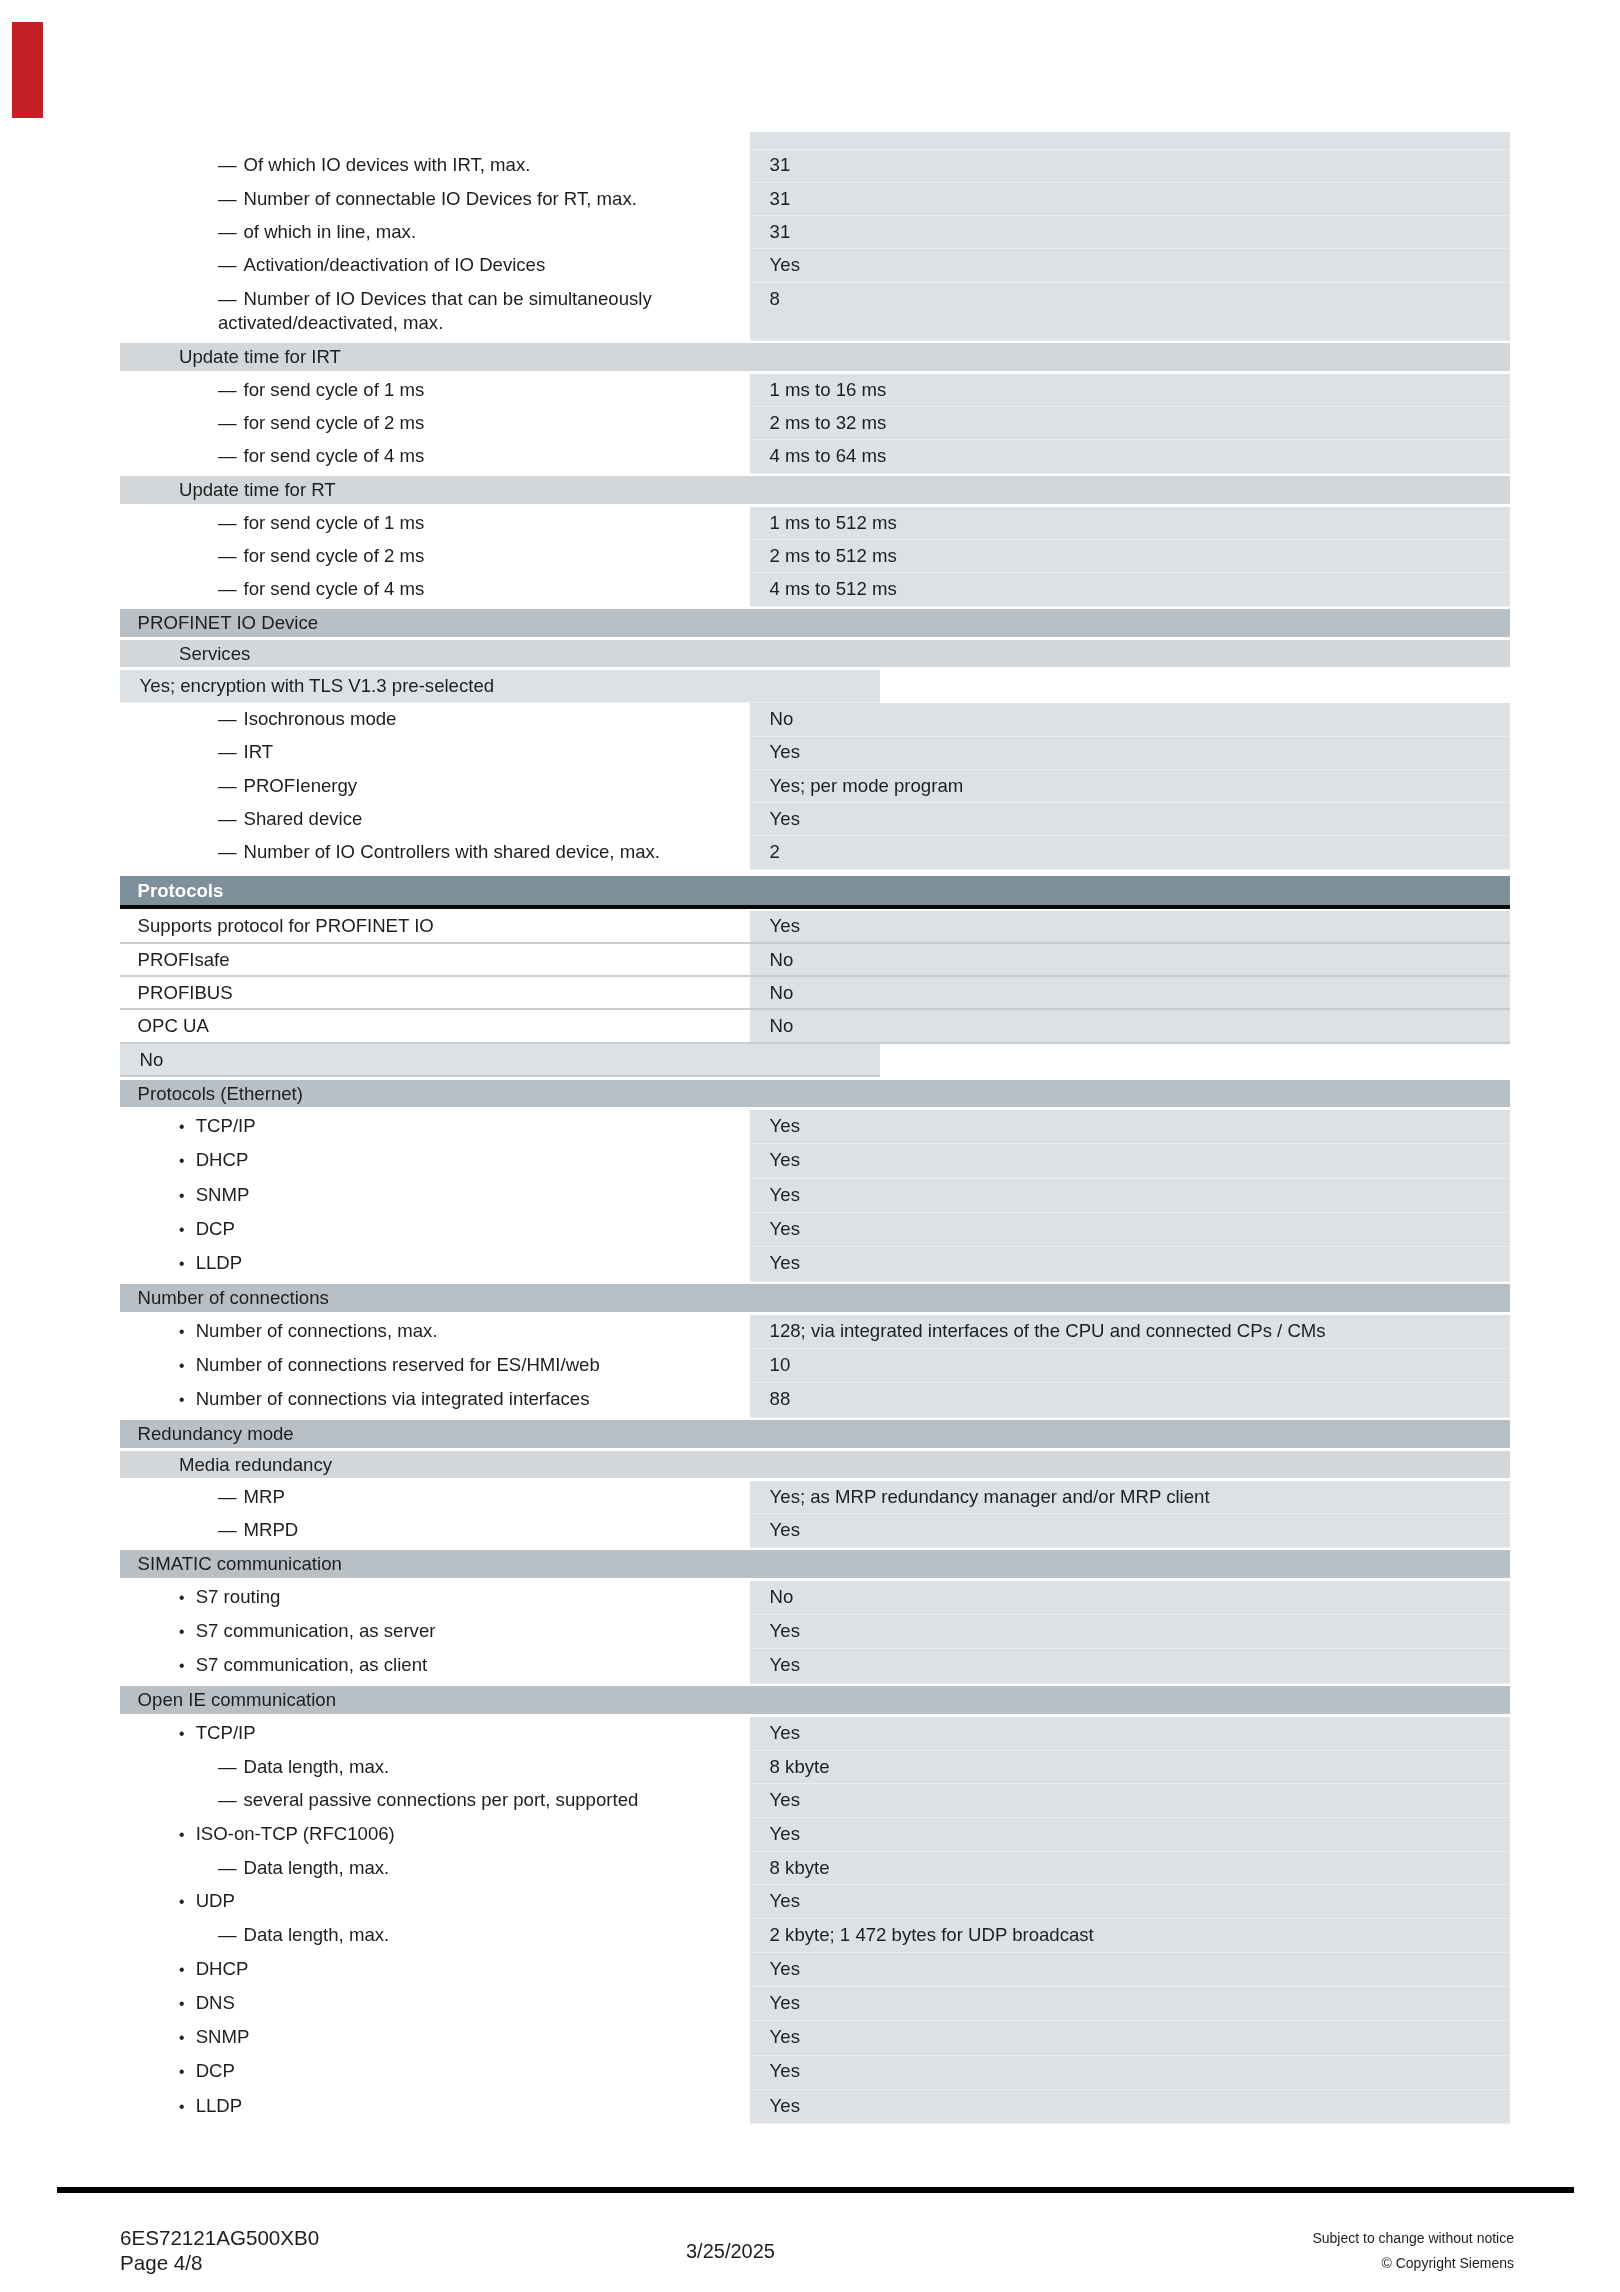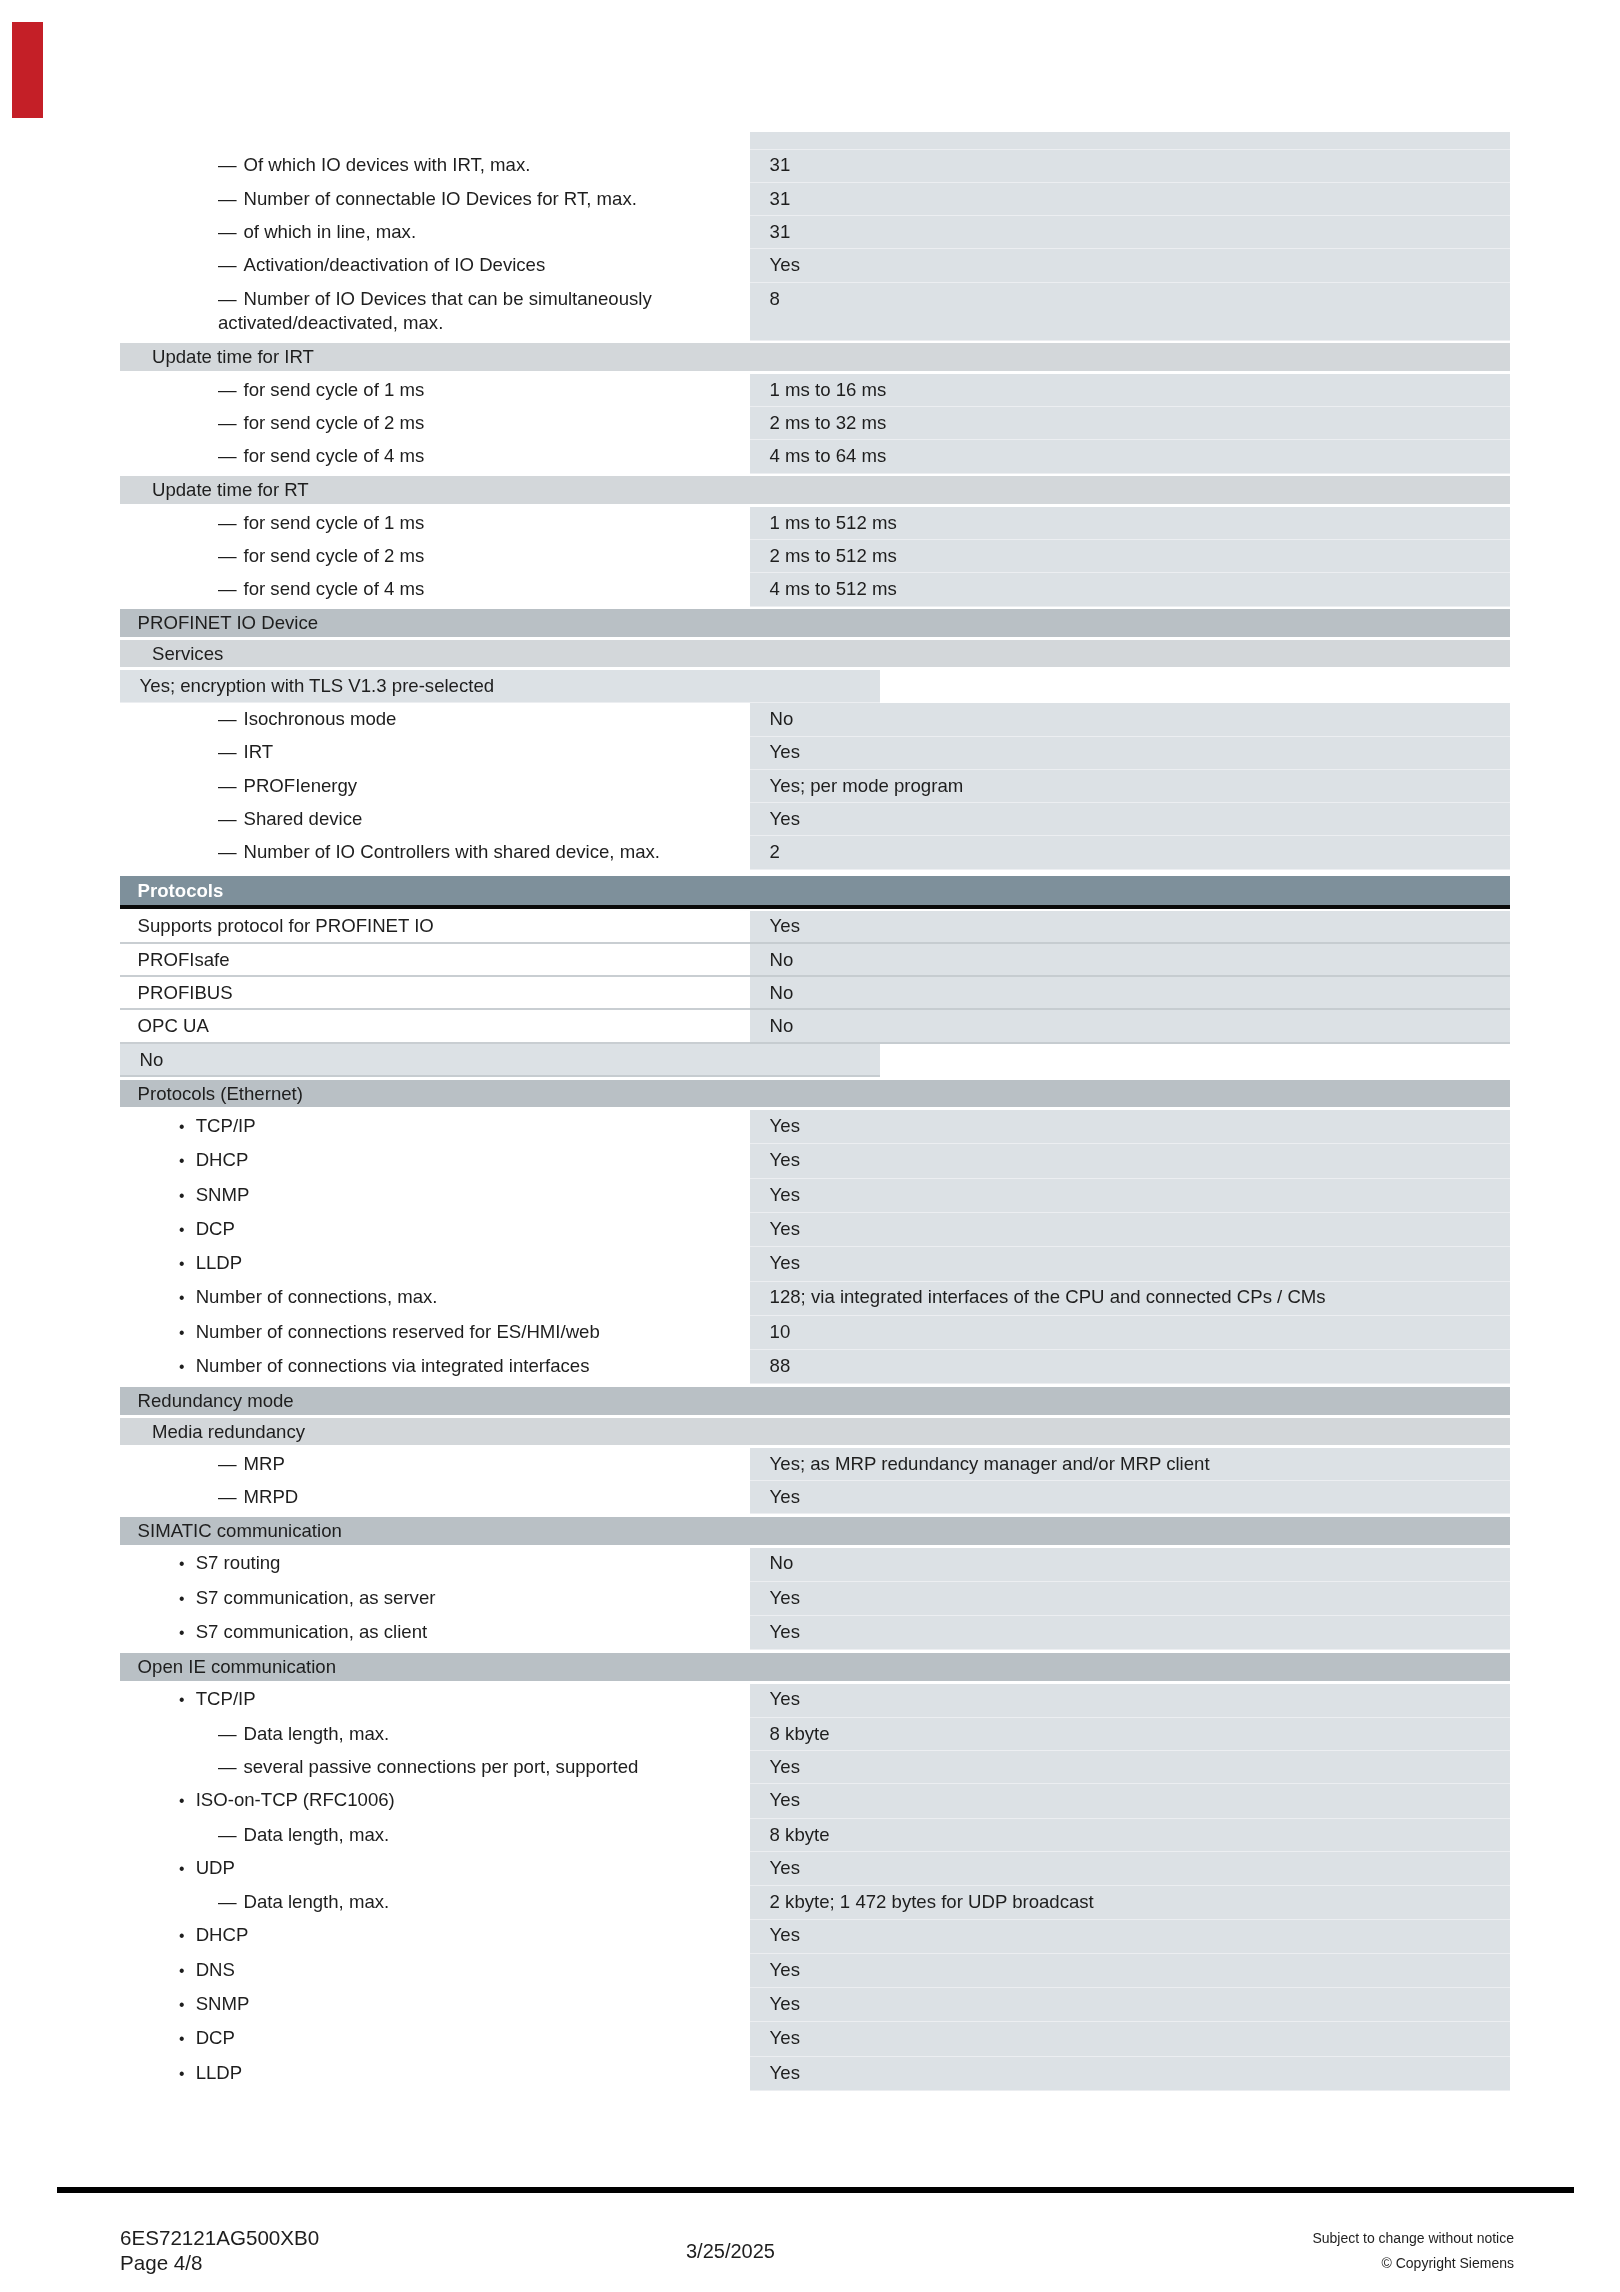--- a/index.html
+++ b/index.html
@@ -40,21 +40,21 @@
   .row.sep .cell-r { box-shadow: inset 0 -2px 0 #c6ccd0; }
   .row.spacer .cell-l, .row.spacer .cell-r { height:17.6px; padding:0; }
   .bullet-marker { display:inline-block; width:16.7px; font-size:15.7px; }
   .dash-marker { margin-right:6.9px; }
   .h1, .h2, .hmain {
     height:27.4px; line-height:27.4px;
     margin:2.9px 0;
     padding-left:17.6px;
   }
   .h1 { background:var(--header-bg,#b9c0c5); }
-  .h2 { background:var(--subheader-bg,#d3d7da); padding-left:32px; }
+  .h2 { background:var(--subheader-bg,#d3d7da); padding-left:59px; }
   .hmain {
     height:29px; line-height:29px;
     background:var(--main-header-bg,#7e909b);
     color:var(--main-header-text,#ffffff);
     font-weight:bold;
     border-bottom:4.9px solid #0a0a0a;
     margin:5.9px 0 2px 0;
   }
   .page-line {
     position:absolute; left:57px; top:2165px;
@@ -200,20 +200,21 @@
         </div>
         <div class="row bullet">
           <div class="cell-l"><span class="bullet-marker">•</span><span>DCP</span></div>
           <div class="cell-r"><span>Yes</span></div>
         </div>
         <div class="row bullet">
           <div class="cell-l"><span class="bullet-marker">•</span><span>LLDP</span></div>
           <div class="cell-r"><span>Yes</span></div>
         </div>
       </div>
+      <div class="h1">Number of connections</div>
       <div class="group">
         <div class="row bullet">
           <div class="cell-l"><span class="bullet-marker">•</span><span>Number of connections, max.</span></div>
           <div class="cell-r"><span>128; via integrated interfaces of the CPU and connected CPs / CMs</span></div>
         </div>
         <div class="row bullet">
           <div class="cell-l"><span class="bullet-marker">•</span><span>Number of connections reserved for ES/HMI/web</span></div>
           <div class="cell-r"><span>10</span></div>
         </div>
         <div class="row bullet">

